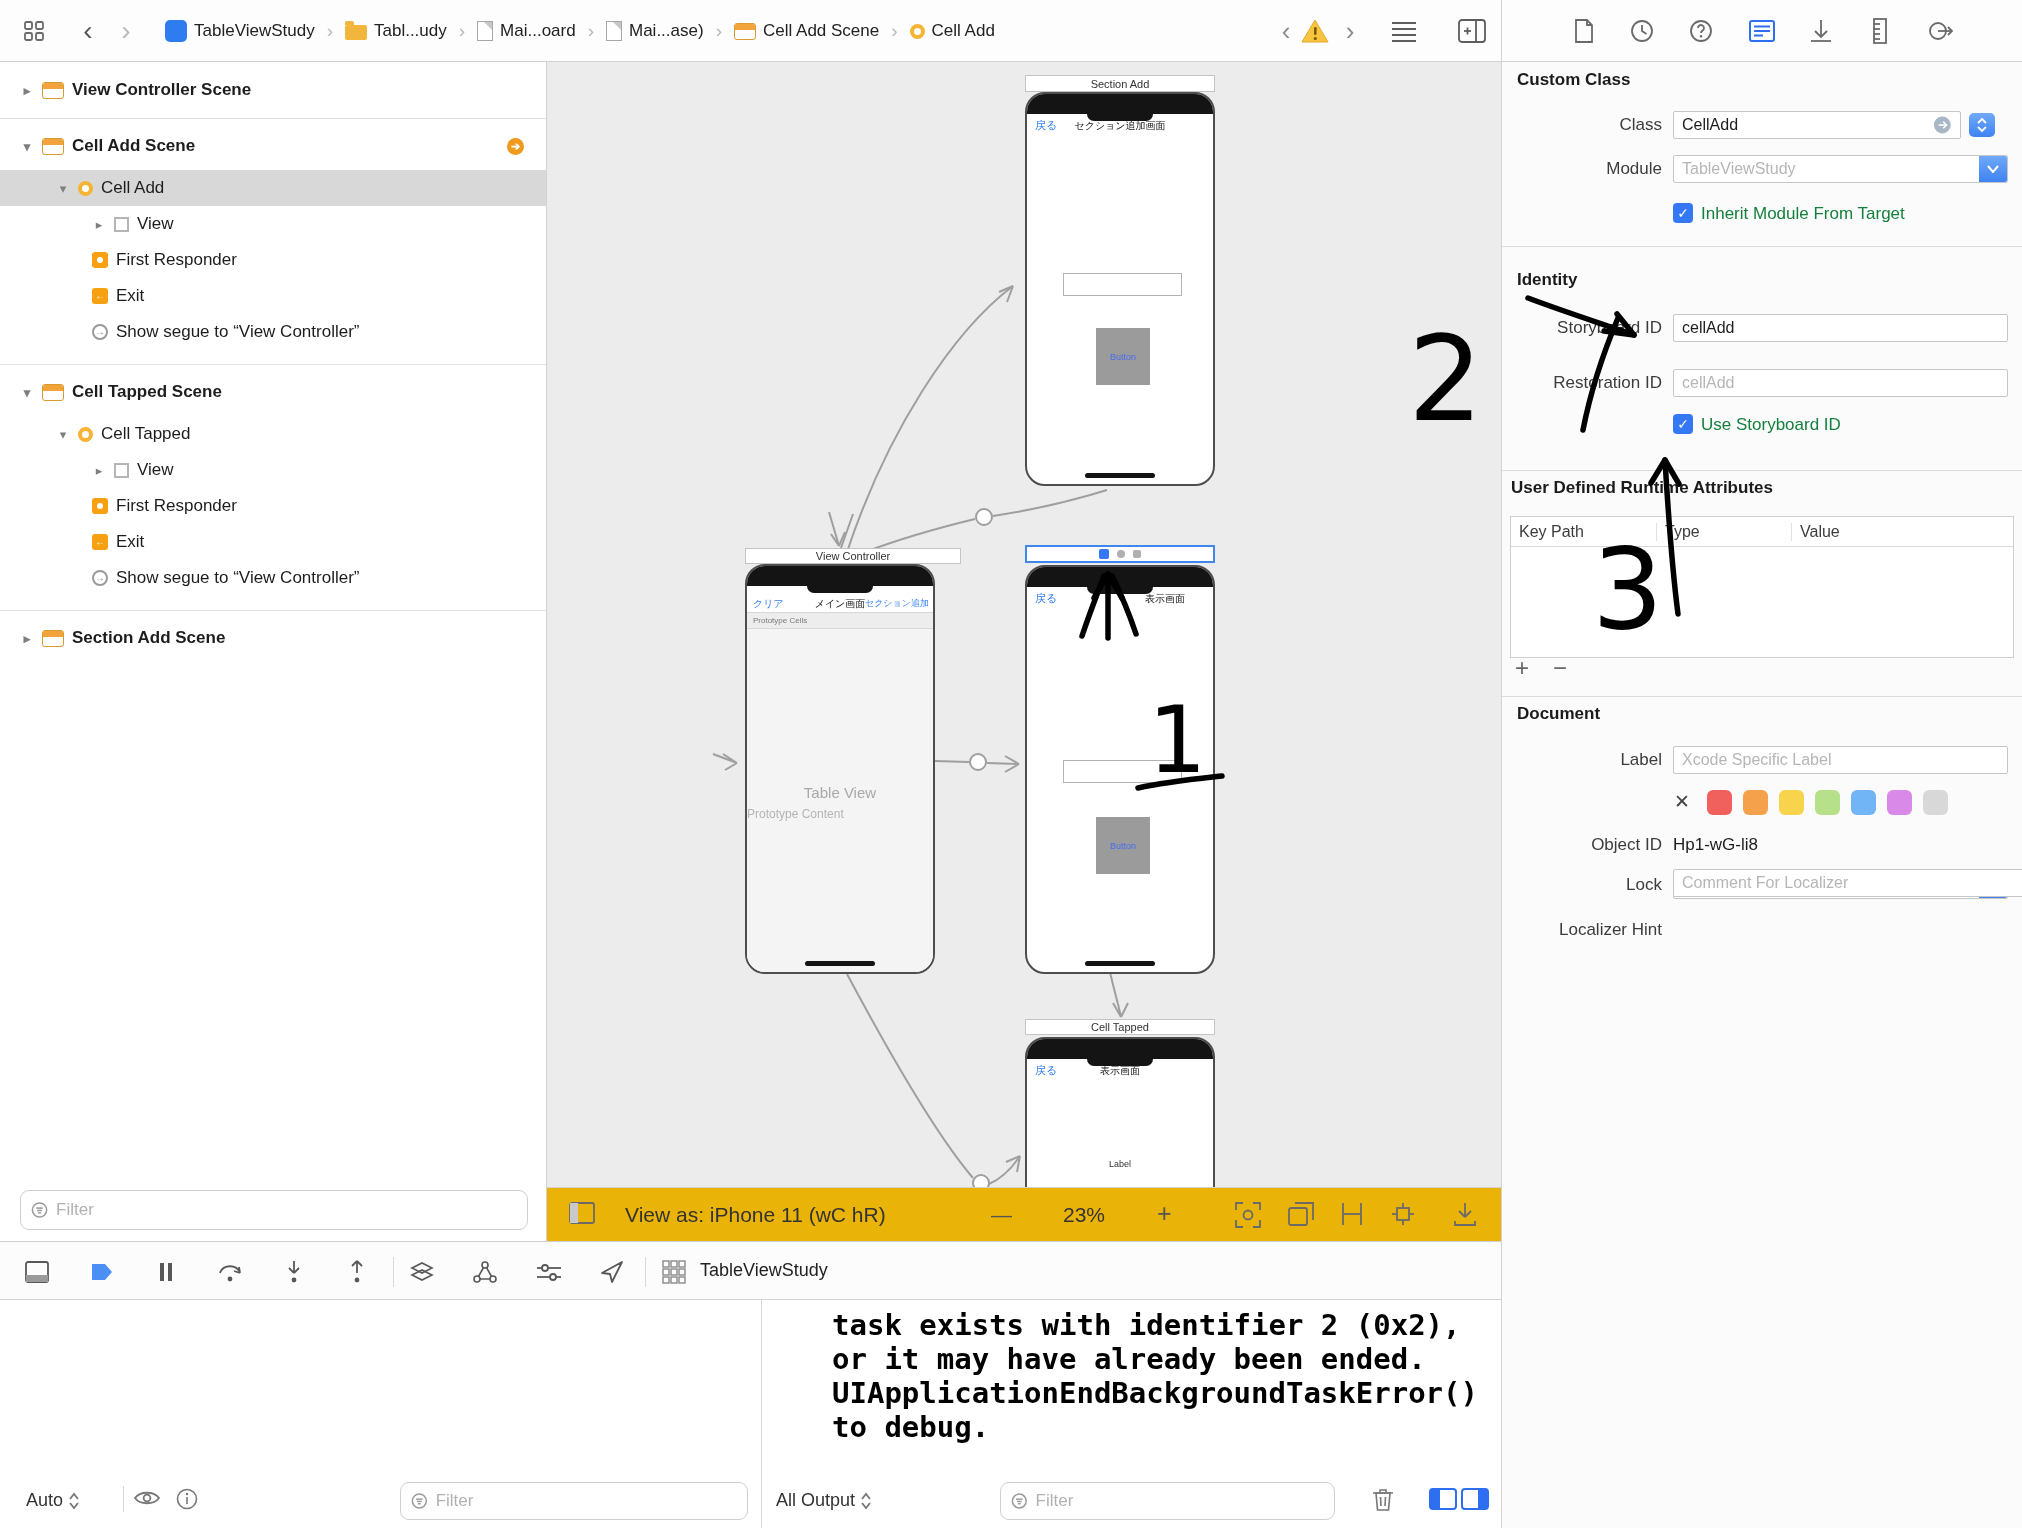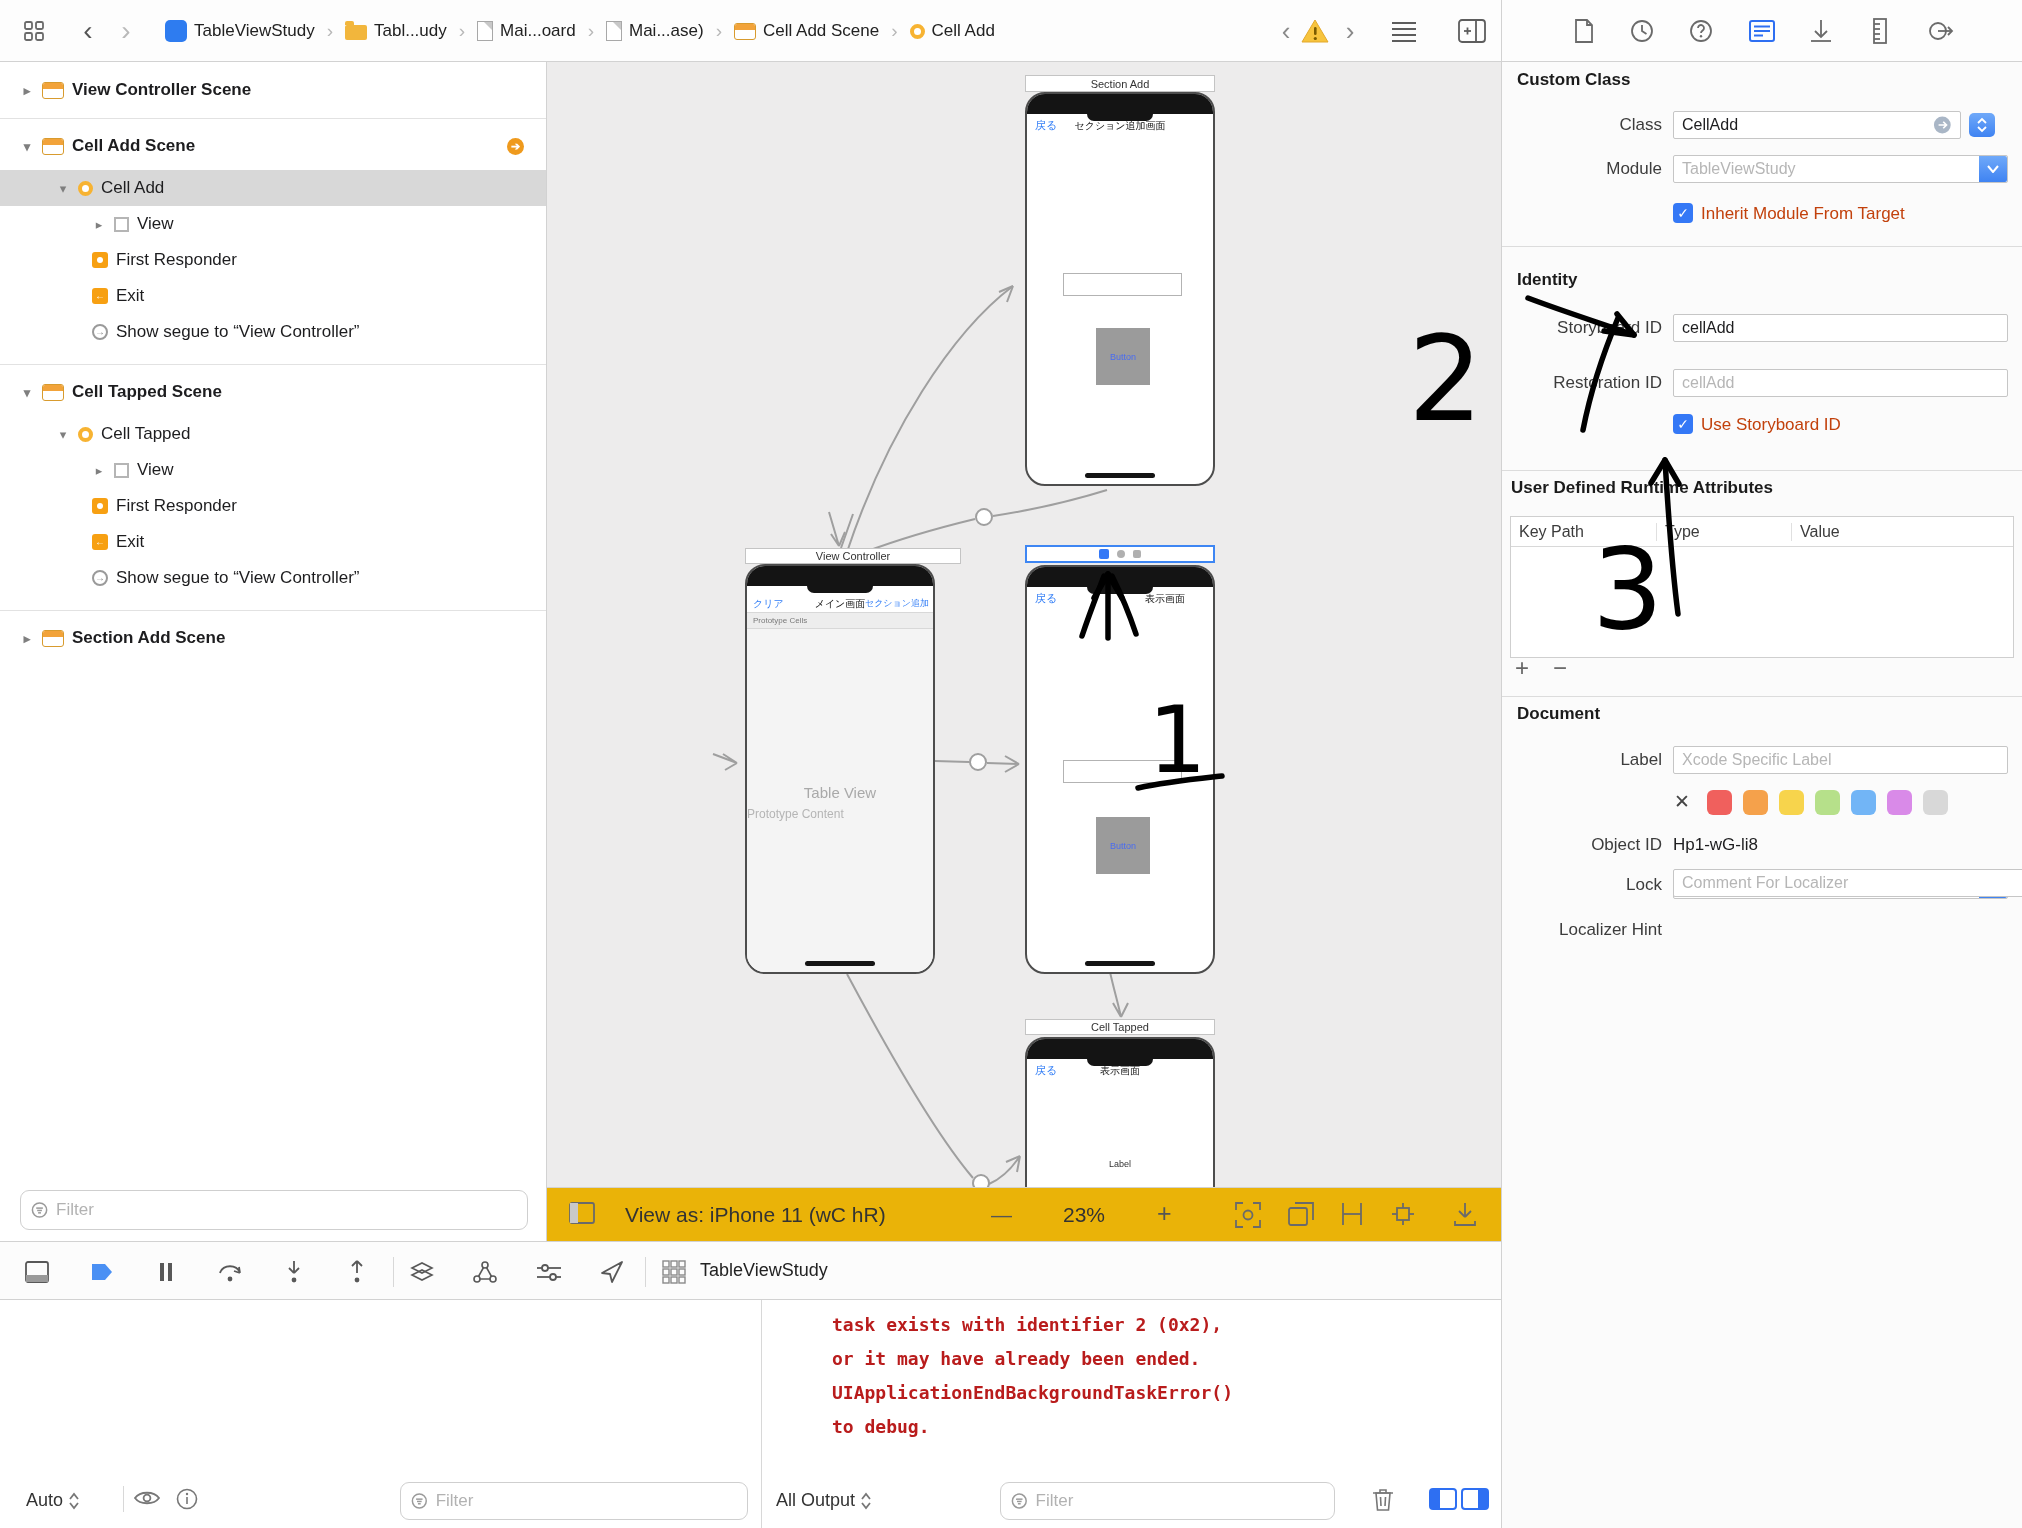--- a/index.html
+++ b/index.html
@@ -53,33 +53,33 @@
 
 #canvasbar{position:absolute;top:1187px;left:547px;width:954px;height:54px;background:#eab308;border-top:1px solid #d2d2d2}
 .cb-txt{position:absolute;font-size:21px;color:#333;top:15px}
 .cb-ic{position:absolute;top:14px;width:26px;height:26px;color:#6a6a6a}
 
 #debugbar{position:absolute;top:1241px;left:0;width:1501px;height:59px;background:#fcfcfc;border-top:1px solid #d2d2d2;border-bottom:1px solid #d2d2d2}
 .db-ic{position:absolute;top:16px;width:28px;height:28px;display:flex;align-items:center;justify-content:center;color:#585858}
 .vdiv{position:absolute;top:15px;width:1px;height:30px;background:#d8d8d8}
 
 #debugarea{position:absolute;top:1300px;left:0;width:1501px;height:228px;background:#fff}
-#console{position:absolute;left:832px;top:8px;font-family:"DejaVu Sans Mono","Liberation Mono",monospace;font-weight:700;font-size:18px;line-height:34px;color:#b91c1c}
+#console{position:absolute;left:832px;top:8px;font-family:"DejaVu Sans Mono","Liberation Mono",monospace;font-weight:700;font-size:29px;line-height:34px;color:#000000}
 .scope{position:absolute;font-size:18px;color:#333;display:flex;align-items:center;gap:5px}
 
 #inspector{position:absolute;top:62px;left:1501px;width:521px;height:1466px;background:#fbfbfb;border-left:1px solid #d2d2d2}
 #toolbar .insp-divider{position:absolute;left:1501px;top:0;width:1px;height:62px;background:#d2d2d2}
 .ihdr{position:absolute;font-size:17px;font-weight:700;color:#1b1b1b}
 .ilabel{position:absolute;left:0;width:160px;text-align:right;font-size:17px;color:#3c3c3c}
 .fld{position:absolute;background:#fff;border:1px solid #c6c6c6;border-radius:2px;display:flex;align-items:center;padding:0 8px;font-size:16px;color:#1d1d1f;height:28px}
 .fld input{border:0;outline:0;width:100%;font:inherit;color:inherit;background:transparent;font-family:inherit}
 .fld input::placeholder{color:#b6b6b6}
 .fld .gray{color:#a9a9a9}
 .chk{position:absolute;width:20px;height:20px;border-radius:4px;background:#3478f6;color:#fff;font-size:14px;line-height:20px;text-align:center}
-.chklbl{position:absolute;font-size:17px;color:#c2410c}
+.chklbl{position:absolute;font-size:17px;color:#15803d}
 .bluebtn{background:linear-gradient(#6fa9f9,#3f83f2);border-radius:5px;display:flex;align-items:center;justify-content:center;color:#fff}
 .idiv{position:absolute;left:0;right:0;height:1px;background:#dcdcdc}
 .swatch{position:absolute;width:25px;height:25px;border-radius:6px}
 .pm{position:absolute;font-size:24px;color:#666;width:28px;text-align:center}
 
 #ann{position:absolute;left:0;top:0;z-index:60;pointer-events:none}
 </style>
 </head>
 <body>
 

